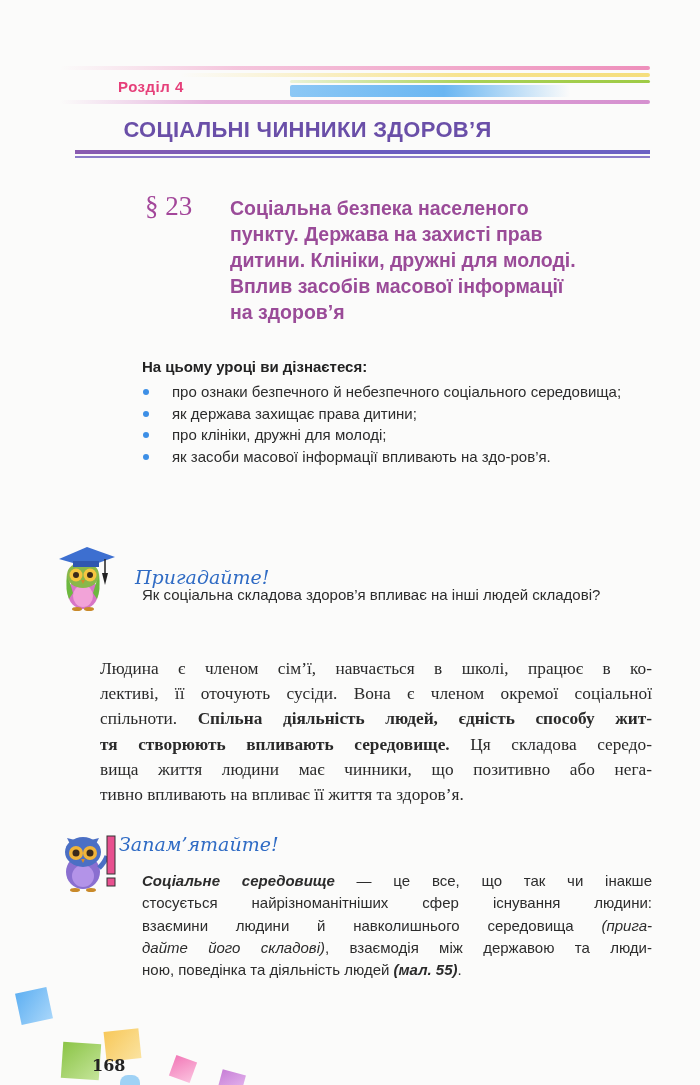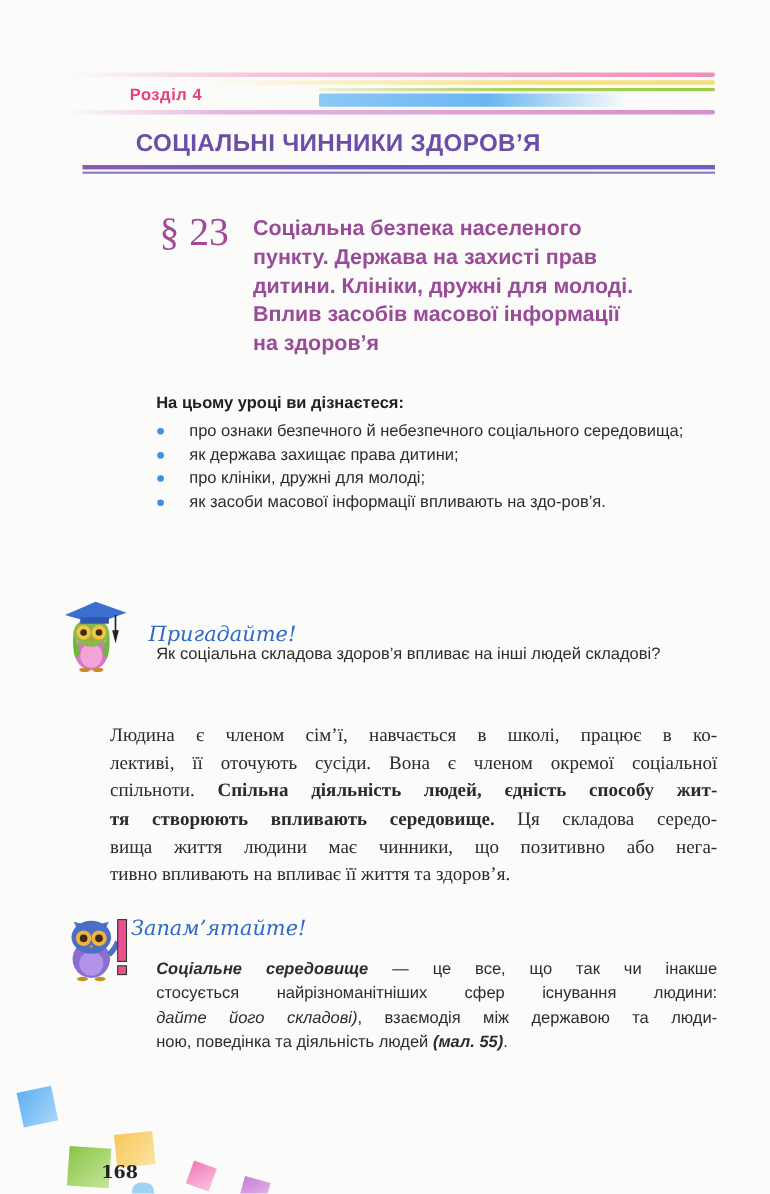--- a/index.html
+++ b/index.html
@@ -44,21 +44,21 @@
     padding-left: 35px;
   }
   .title-rule-1 { left: 75px; top: 150px; width: 575px; height: 4px;
     background: linear-gradient(to right, #8a5bb0, #6a5cbf 50%, #6c62c4); }
   .title-rule-2 { left: 75px; top: 156px; width: 575px; height: 1.5px;
     background: #8b7cc9; }
 
   .para-sign {
     left: 145px; top: 193px;
     font-family: "Liberation Serif", serif;
-    font-size: 36px;
+    font-size: 27px;
     color: #a3479a;
     line-height: 1;
   }
   .lesson-title {
     left: 230px; top: 195px; width: 430px;
     font-family: "Liberation Sans", sans-serif;
     font-weight: bold; font-size: 19.5px;
     line-height: 26px;
     color: #9a4b98;
   }
@@ -209,20 +209,21 @@
   <path d="M42 40 Q48 34 50 28" stroke="#4b6fc4" stroke-width="5" fill="none"></path>
   <rect x="50" y="8" width="8" height="38" fill="#e8508f" stroke="#333" stroke-width="1"></rect>
   <rect x="50" y="50" width="8" height="8" fill="#e8508f" stroke="#333" stroke-width="1"></rect>
   <ellipse cx="18" cy="62" rx="5" ry="2" fill="#c98a2a"></ellipse>
   <ellipse cx="34" cy="62" rx="5" ry="2" fill="#c98a2a"></ellipse>
 </svg>
 <div class="abs memorize-heading">Запам’ятайте!</div>
 <div class="abs memorize-text">
   <span class="line"><b><i>Соціальне середовище</i></b><span> — це все, що так чи інакше</span></span>
   <span class="line"><span>стосується найрізноманітніших сфер існування людини:</span></span>
+  <span class="line"><span>взаємини людини й навколишнього середовища </span><i>(прига-</i></span>
   <span class="line"><i>дайте його складові)</i><span>, взаємодія між державою та люди-</span></span>
   <span class="line last"><span>ною, поведінка та діяльність людей </span><b><i>(мал. 55)</i></b><span>.</span></span>
 </div>
 
 <div class="sq" style="left:18px; top:990px; width:32px; height:32px; background:linear-gradient(135deg,#5fb0f2,#a8d6fa); transform:rotate(-12deg);"></div>
 <div class="sq" style="left:105px; top:1030px; width:35px; height:30px; background:linear-gradient(135deg,#f7c85a,#fbe3a0); transform:rotate(-6deg);"></div>
 <div class="sq" style="left:62px; top:1043px; width:38px; height:36px; background:linear-gradient(135deg,#8bc446,#c5e59a); transform:rotate(4deg);"></div>
 <div class="sq" style="left:172px; top:1058px; width:22px; height:22px; background:linear-gradient(135deg,#f27ab8,#fbc2df); transform:rotate(20deg);"></div>
 <div class="sq" style="left:120px; top:1075px; width:20px; height:14px; background:#9fd2f5; border-radius:8px 8px 0 0;"></div>
 <div class="sq" style="left:220px; top:1072px; width:24px; height:18px; background:linear-gradient(135deg,#c77fd6,#e6b8ef); transform:rotate(15deg);"></div>

